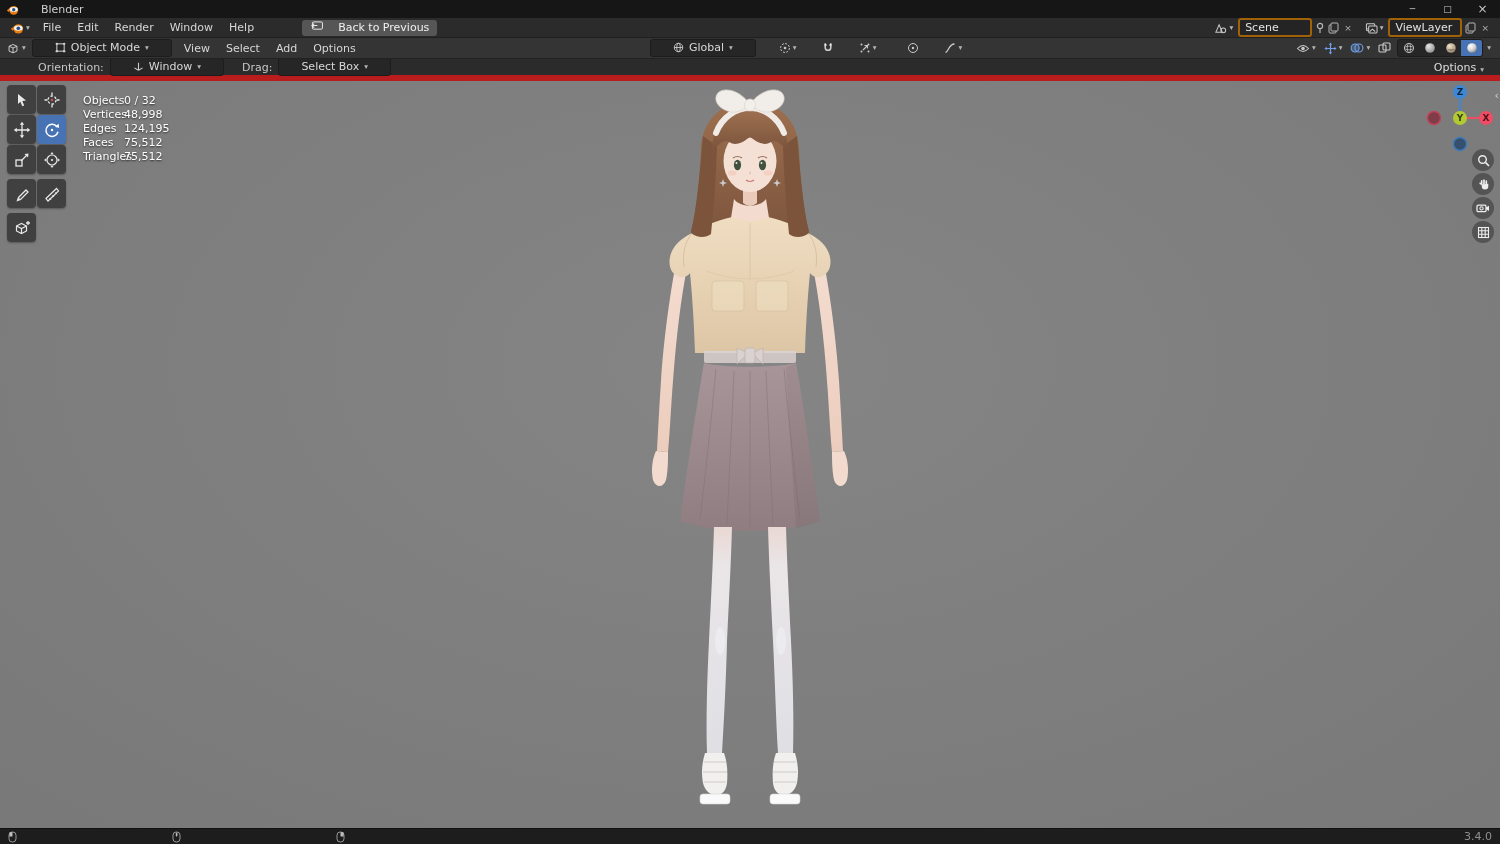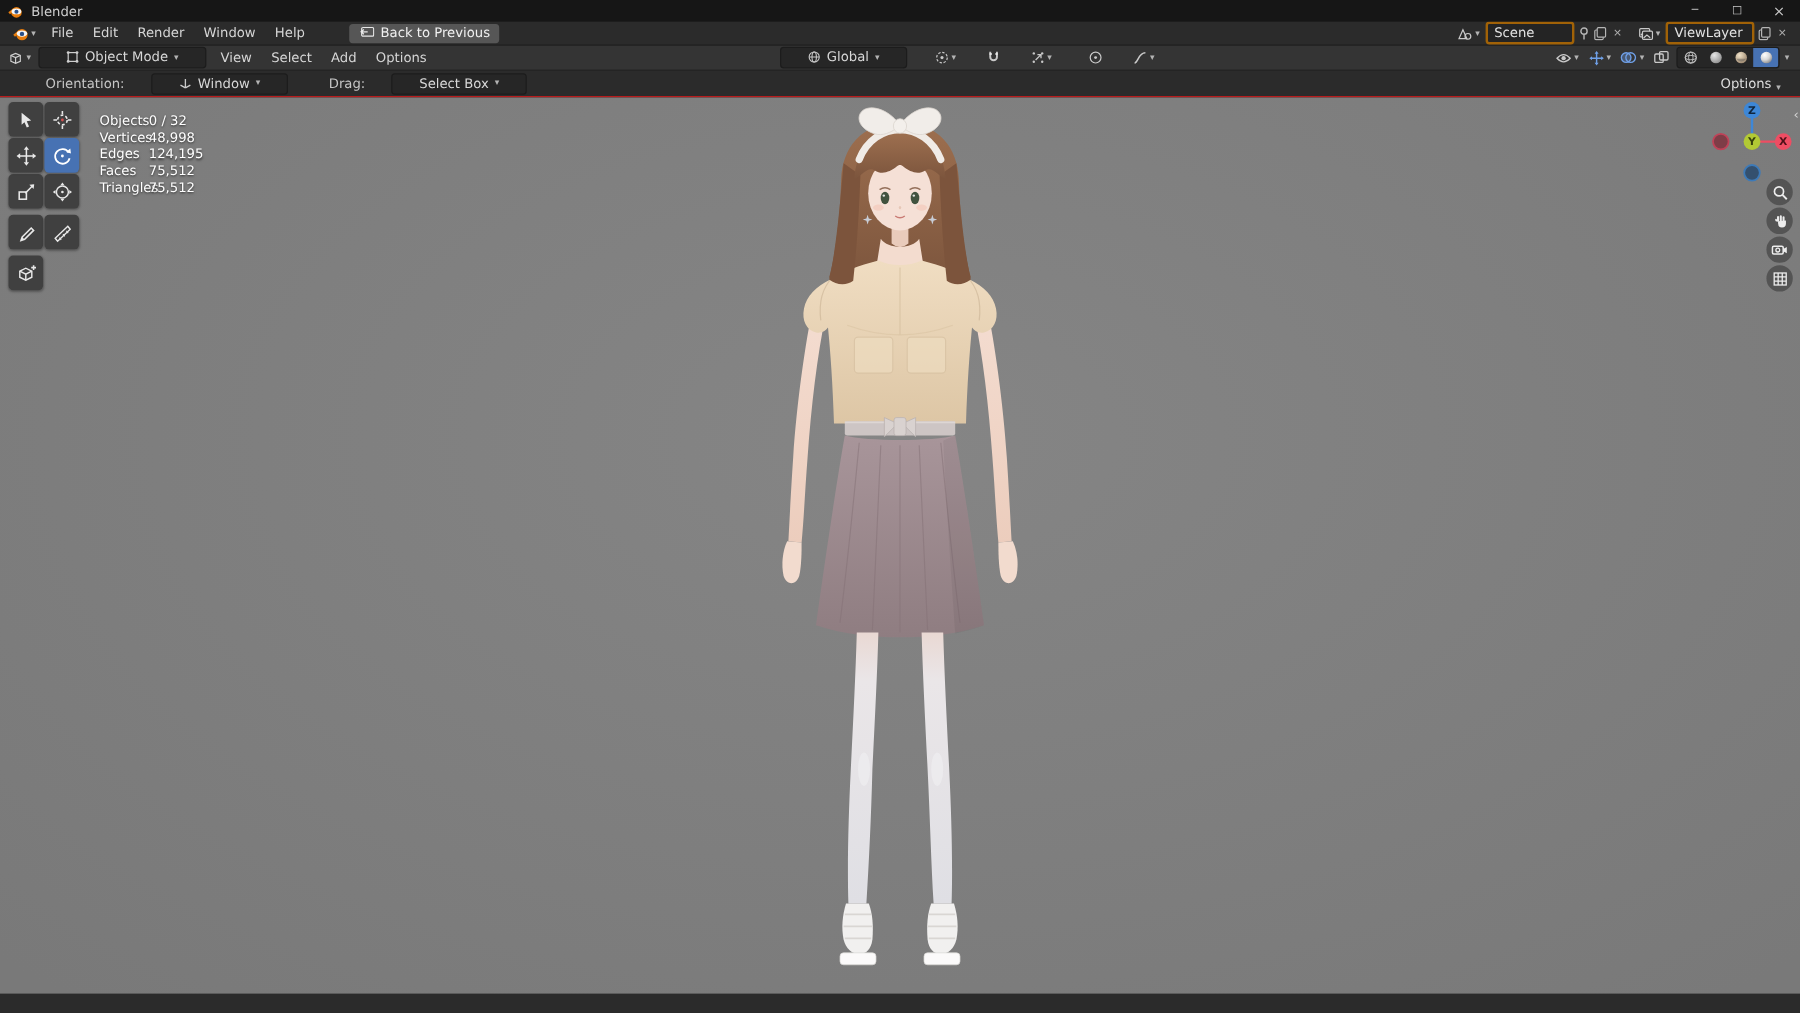--- a/index.html
+++ b/index.html
@@ -3,49 +3,49 @@
 <meta charset="utf-8">
 <style>
   html,body{margin:0;padding:0}
   body{width:1500px;height:844px;overflow:hidden;background:#2b2b2b;
        font-family:"DejaVu Sans",sans-serif;font-size:11px;color:var(--text,#d8d8d8)}
   *{box-sizing:border-box}
   .app{position:relative;width:1500px;height:844px;background:#2b2b2b}
   .row{position:absolute;left:0;right:0;display:flex;align-items:center}
 
   
-  .titlebar{top:0;height:18px;background:var(--titlebar_bg,#161616);padding-left:6px;gap:7px;z-index:30}
+  .titlebar{top:0;height:18px;background:var(--titlebar_bg,#161616);padding-left:6px;gap:22px;z-index:30}
   .win-title{color:#cfcfcf}
   .win-controls{margin-left:auto;display:flex;height:100%}
   .win-btn{width:35px;height:100%;display:flex;align-items:center;justify-content:center;color:#c9c9c9;font-size:9px}
 
   
   .menubar{top:18px;height:20px;background:var(--menubar_bg,#2b2b2b);padding:0 5px;border-bottom:1px solid #202020;z-index:29}
   .menu-item{padding:0 8px;height:100%;display:flex;align-items:center;color:#d6d6d6}
   .app-menu{display:flex;align-items:center;gap:2px;padding:0 5px}
   .crt{font-size:7.5px;color:#b3b3b3;line-height:1}
-  .back-btn{display:flex;align-items:center;gap:5px;background:#565656;border-radius:3px;
-            padding:1px 8px 2px;margin-left:29px;color:#f0f0f0}
+  .back-btn{display:flex;gap:15px;background:#565656;border-radius:3px;
+            padding:1px 8px 2px;margin-left:40px;color:#f0f0f0}
   .mb-right{margin-left:auto;display:flex;align-items:center;gap:3px;padding-right:4px}
   .picker{display:flex;align-items:center;gap:4px;background:#242424;border:2px solid #a16207;border-radius:3px;padding:1px 5px}
   .dfield{min-width:74px;color:#e2e2e2}
   .mini-x{font-size:9px;color:#b0b0b0;padding:0 2px}
 
   
   .toolheader{top:38px;height:21px;background:var(--toolheader_bg,#343434);border-bottom:1px solid #222;padding:0 4px;z-index:28}
   .pill{display:inline-flex;align-items:center;gap:5px;background:#262626;border:1px solid #1c1c1c;border-radius:3px;padding:1px 22px 2px}
   .th-center{position:absolute;left:650px;top:0;height:100%;display:flex;align-items:center;gap:21px}
   .th-right{margin-left:auto;display:flex;align-items:center;gap:4px;padding-right:5px}
   .ibtn{display:inline-flex;align-items:center;gap:2px;padding:1px 2px;border-radius:3px}
   .seg-group{display:flex;background:#262626;border:1px solid #1c1c1c;border-radius:3px;overflow:hidden}
   .seg{width:21px;height:16px;display:flex;align-items:center;justify-content:center}
   .seg.active{background:var(--accent,#4772b3)}
 
   
-  .subheader{top:59px;height:22px;background:var(--subheader_bg,#2b2b2b);border-bottom:1px solid #b91c1c;padding:0 8px 0 38px;gap:22px;z-index:27}
+  .subheader{top:59px;height:22px;background:var(--subheader_bg,#2b2b2b);border-bottom:6px solid #b91c1c;padding:0 8px 0 38px;gap:6px;z-index:27}
   .lbl{color:#c6c6c6}
   .options-btn{margin-left:auto;display:flex;align-items:flex-end;gap:4px;padding:1px 8px;color:#dedede}
 
   
   .viewport{position:absolute;top:81px;left:0;right:0;bottom:16px;
             background:radial-gradient(1250px 720px at 50% 38%,#858585,#797979 85%);overflow:hidden}
   .char-svg{position:absolute;left:0;top:0}
 
   
   .tools{position:absolute;left:7px;top:4px;display:grid;grid-template-columns:29px 29px;gap:1px;z-index:5}
@@ -603,14 +603,35 @@
         <svg width="13" height="13" viewBox="0 0 13 13">
             <path d="M1.5 4.8 H11.5 M1.5 8.2 H11.5 M4.8 1.5 V11.5 M8.2 1.5 V11.5" stroke="#ececec" stroke-width="1.1"></path>
             <rect x="1.5" y="1.5" width="10" height="10" fill="none" stroke="#ececec" stroke-width="1.1"></rect>
           </svg>
       </div>
     </div>
 
     <span class="corner-toggle">‹</span>
   </div>
 
+  <div class="row statusbar">
+    <span>
+      <svg width="9" height="12" viewBox="0 0 9 12">
+          <rect x="1" y="1" width="7" height="10" rx="3.2" fill="none" stroke="#9a9a9a"></rect>
+          <path d="M1.4 1.6 a3 3 0 0 1 3.1 -.4 v4.3 H1.4 Z" fill="#bdbdbd"></path>
+        </svg>
+    </span>
+    <span class="ml155">
+      <svg width="9" height="12" viewBox="0 0 9 12">
+          <rect x="1" y="1" width="7" height="10" rx="3.2" fill="none" stroke="#9a9a9a"></rect>
+          <rect x="3.8" y="1.6" width="1.6" height="4" rx=".8" fill="#bdbdbd"></rect>
+        </svg>
+    </span>
+    <span class="ml155">
+      <svg width="9" height="12" viewBox="0 0 9 12">
+          <rect x="1" y="1" width="7" height="10" rx="3.2" fill="none" stroke="#9a9a9a"></rect>
+          <path d="M7.6 1.6 a3 3 0 0 0 -3.1 -.4 v4.3 H7.6 Z" fill="#bdbdbd"></path>
+        </svg>
+    </span>
+    <span class="sb-version">3.4.0</span>
+  </div>
 
 </div>
 
 </body></html>

